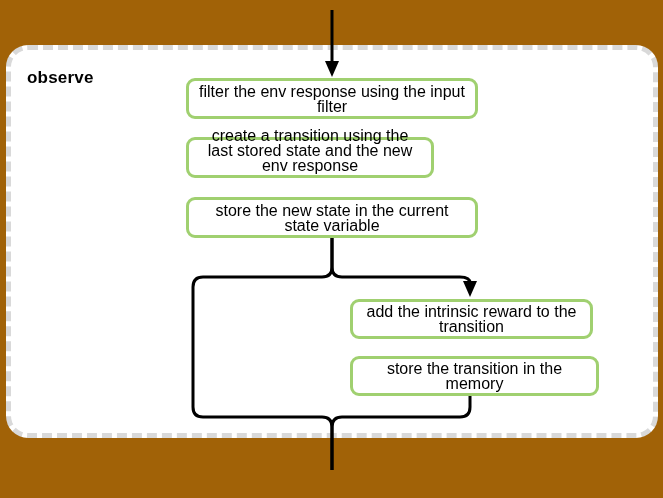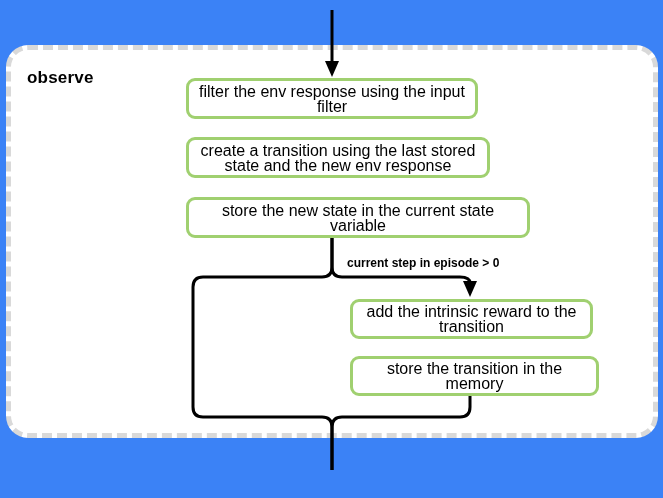--- a/index.html
+++ b/index.html
@@ -8,21 +8,21 @@
     width: 663px;
     height: 498px;
     background: #000000;
     font-family: "Liberation Sans", sans-serif;
     overflow: hidden;
   }
   #stage {
     position: relative;
     width: 663px;
     height: 498px;
-    background: #3b82f6;
+    background: #a16207;
   }
   .container {
     position: absolute;
     left: 6px;
     top: 45px;
     width: 652px;
     height: 393px;
     box-sizing: border-box;
     background: #ffffff;
     border: 5px dashed #d9d9d9;
@@ -54,22 +54,22 @@
     display: flex;
     align-items: center;
     justify-content: center;
     text-align: center;
     font-size: 16px;
     line-height: 15px;
     color: #000000;
     padding: 2px 10px;
   }
   #node-main-0 { left: 186px; top: 78px;  width: 292px; height: 41px; }
-  #node-main-1 { left: 186px; top: 137px; width: 304px; height: 41px; }
-  #node-main-2 { left: 186px; top: 197px; width: 344px; height: 41px; }
+  #node-main-1 { left: 186px; top: 137px; width: 248px; height: 41px; align-items: flex-end; }
+  #node-main-2 { left: 186px; top: 197px; width: 292px; height: 41px; }
   #node-branch-0 { left: 350px; top: 299px; width: 243px; height: 40px; justify-content: flex-end; }
   #node-branch-1 { left: 350px; top: 356px; width: 249px; height: 40px; }
   .branch-label {
     position: absolute;
     left: 347px;
     top: 256px;
     font-size: 12px;
     font-weight: bold;
     color: #000000;
     white-space: nowrap;
@@ -106,21 +106,20 @@
   </div>
 
   <div class="node" id="node-main-1">
     <span>create a transition using the last stored state and the new env response</span>
   </div>
 
   <div class="node" id="node-main-2">
     <span>store the new state in the current state variable</span>
   </div>
 
-  <span class="branch-label">current step in episode &gt; 0</span>
 
   <div class="node" id="node-branch-0">
     <span>add the intrinsic reward to the transition</span>
   </div>
 
   <div class="node" id="node-branch-1">
     <span>store the transition in the memory</span>
   </div>
 
 </div>

